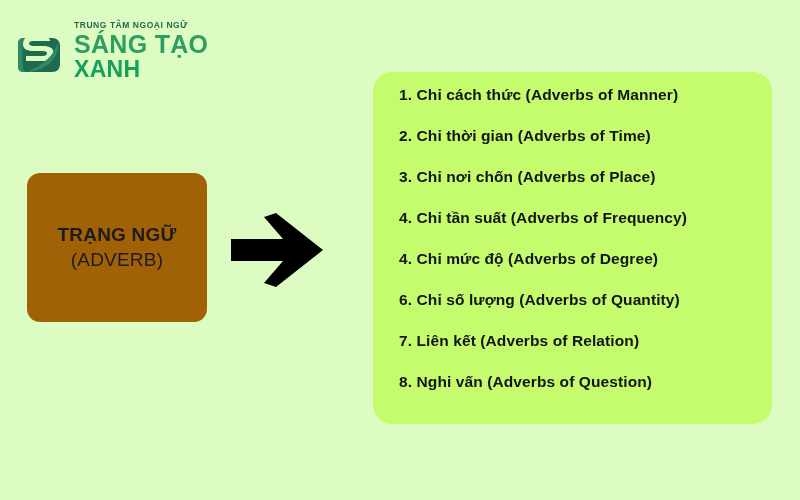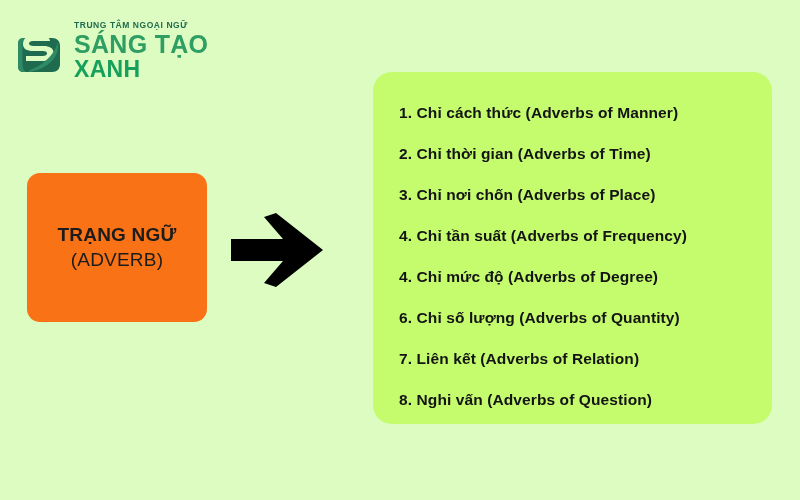--- a/index.html
+++ b/index.html
@@ -62,21 +62,21 @@
     white-space: nowrap;
   }
 
   
   #concept-box {
     position: absolute;
     left: 27px;
     top: 173px;
     width: 180px;
     height: 149px;
-    background: #f97316;
+    background: #a16207;
     border-radius: 13px;
     display: flex;
     flex-direction: column;
     align-items: center;
     justify-content: center;
     text-align: center;
   }
   #concept-title {
     font-size: 19px;
     font-weight: bold;
@@ -103,21 +103,21 @@
 
   
   #adverb-list-panel {
     position: absolute;
     left: 373px;
     top: 72px;
     width: 399px;
     height: 352px;
     background: #c4fc6e;
     border-radius: 19px;
-    padding: 20px 0 0 0;
+    padding: 2px 0 0 0;
     box-sizing: border-box;
   }
   .adverb-item {
     font-size: 15.5px;
     font-weight: bold;
     color: #141414;
     letter-spacing: 0.1px;
     height: 41px;
     line-height: 41px;
     padding-left: 26px;

